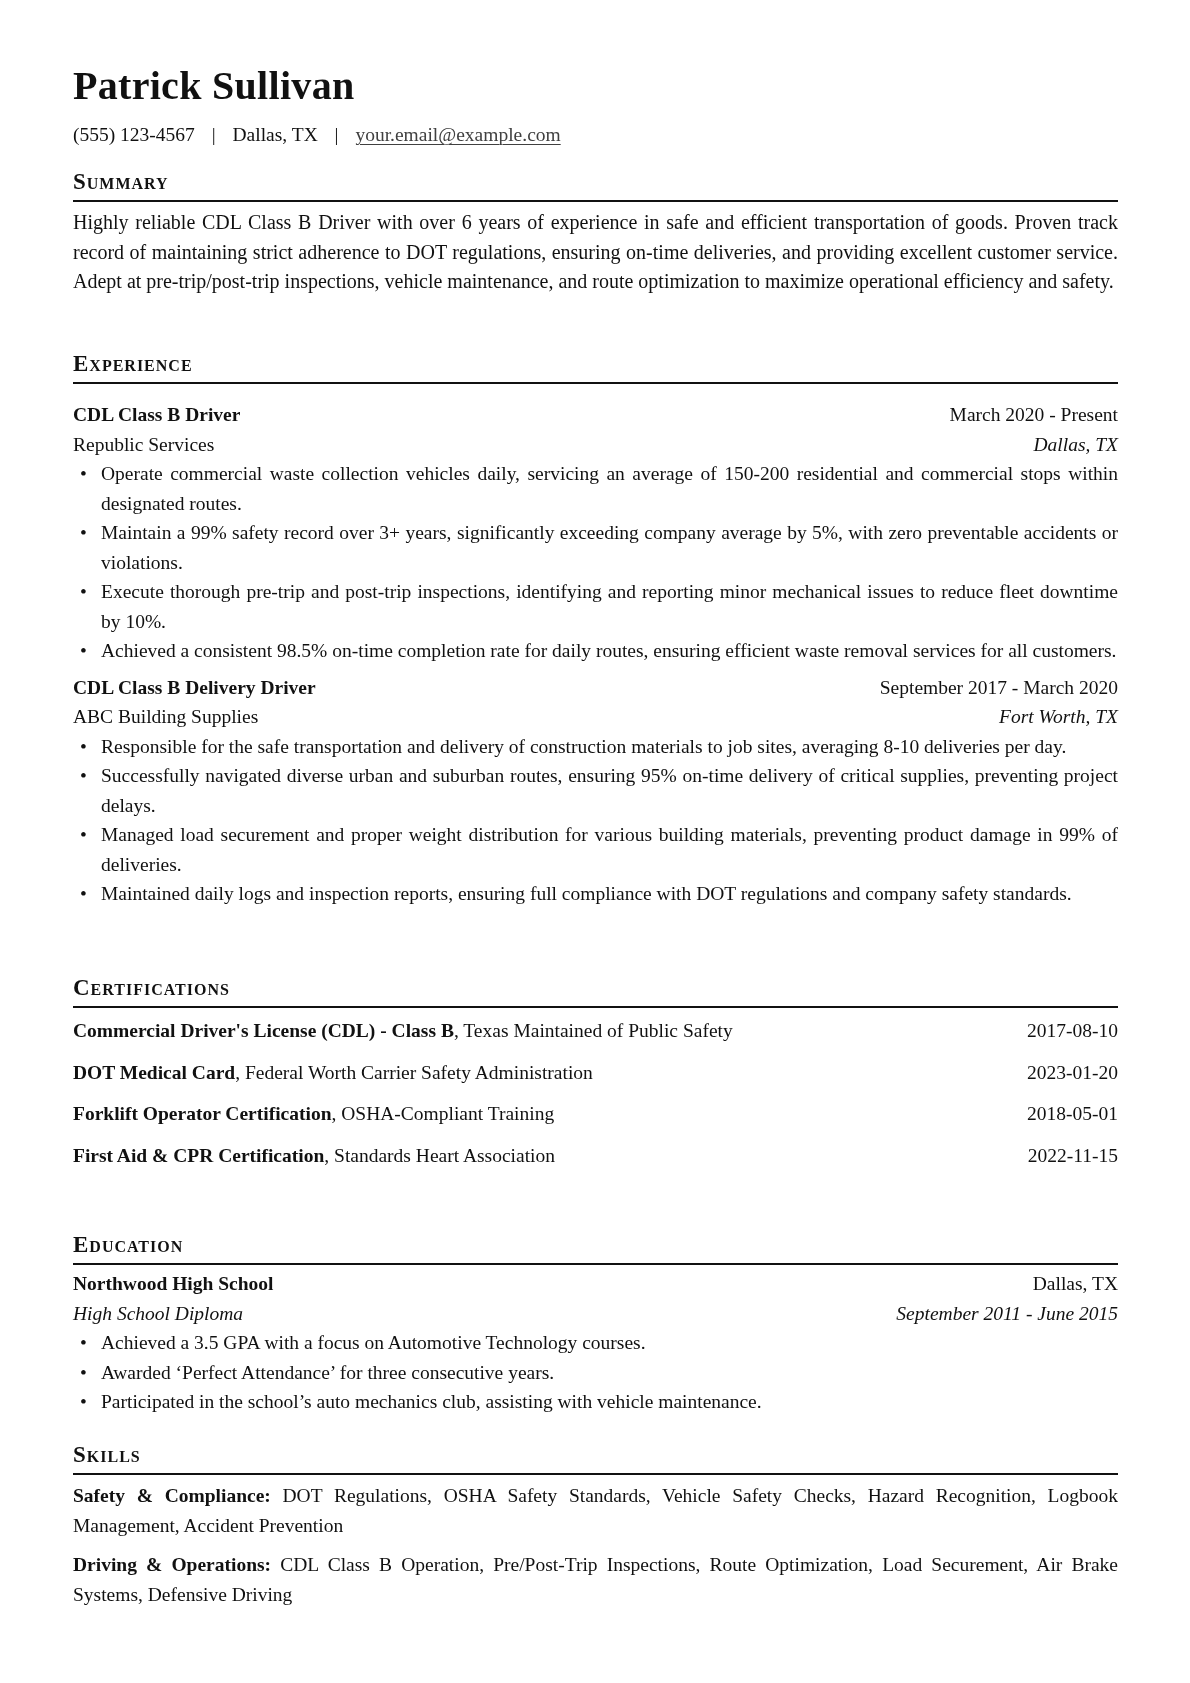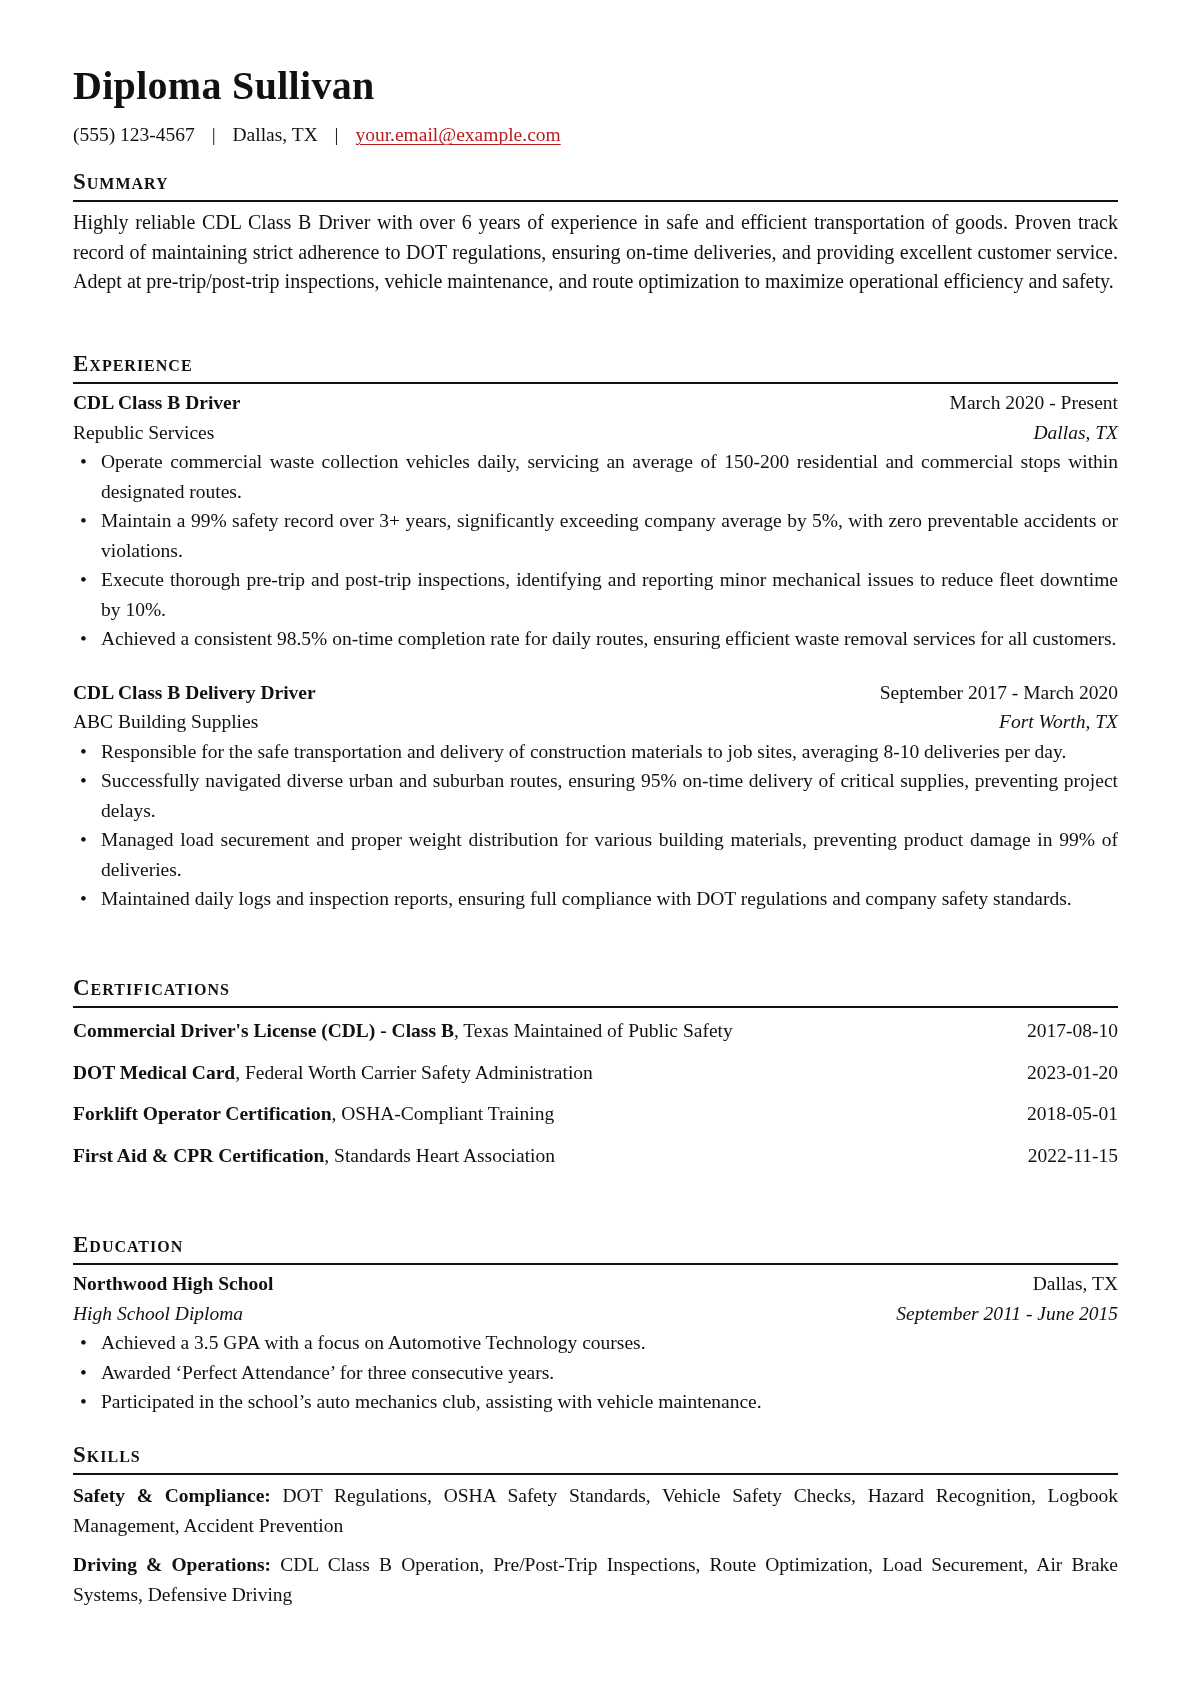--- a/index.html
+++ b/index.html
@@ -30,21 +30,21 @@
       white-space: nowrap;
     }
     .contact {
       position: absolute;
       top: 120px;
       left: 0;
       white-space: nowrap;
       font-size: 19.5px;
     }
     .contact .sep { display: inline-block; margin: 0 12px; }
-    .contact a { color: #b91c1c; text-decoration: underline; text-underline-offset: 3px; text-decoration-thickness: 1px; font-family: Liberation Serif, serif; }
+    .contact a { color: #404040; text-decoration: underline; text-underline-offset: 3px; text-decoration-thickness: 1px; font-family: Liberation Serif, serif; }
 
     .section { position: absolute; left: 0; width: 1045px; }
     .section-title {
       font-variant: small-caps;
       font-weight: bold;
       font-size: 23px;
       letter-spacing: 1px;
       line-height: 28px;
       height: 28px;
       white-space: nowrap;
@@ -56,22 +56,22 @@
     }
     .para {
       margin-top: 6px;
       text-align: justify;
       font-size: 20px;
       hyphens: auto;
     }
     .row { display: flex; justify-content: space-between; white-space: nowrap; font-size: 19.5px; }
     .bold { font-weight: bold; }
     .ital { font-style: italic; }
-    .job { margin-top: 4px; }
-    .job + .job { margin-top: 24px; }
+    .job { margin-top: 16px; }
+    .job + .job { margin-top: 7px; }
     ul.bullets {
       list-style: none;
       margin: 0;
       padding: 0;
     }
     ul.bullets li {
       position: relative;
       padding-left: 28px;
       text-align: justify;
       font-size: 19.5px;
@@ -95,21 +95,21 @@
       font-size: 19.5px;
       margin-bottom: 10px;
       hyphens: auto;
     }
   </style>
 </head>
 <body>
 
 <div class="page">
 
-  <div class="name">Diploma Sullivan</div>
+  <div class="name">Patrick Sullivan</div>
 
   <div class="contact">
     <span>(555) 123-4567</span>
     <span class="sep">|</span>
     <span>Dallas, TX</span>
     <span class="sep">|</span>
     <a href="mailto:your.email@example.com">your.email@example.com</a>
   </div>
 
   <div class="section" style="top:168px;">

